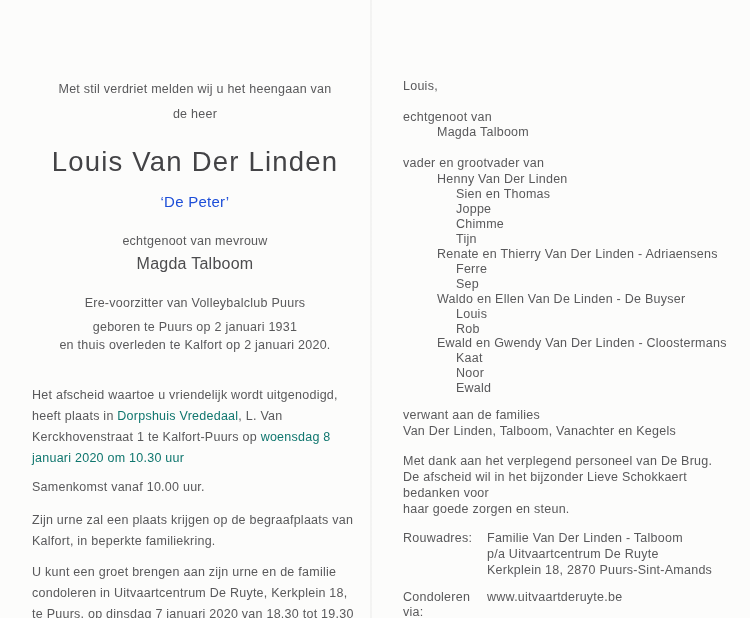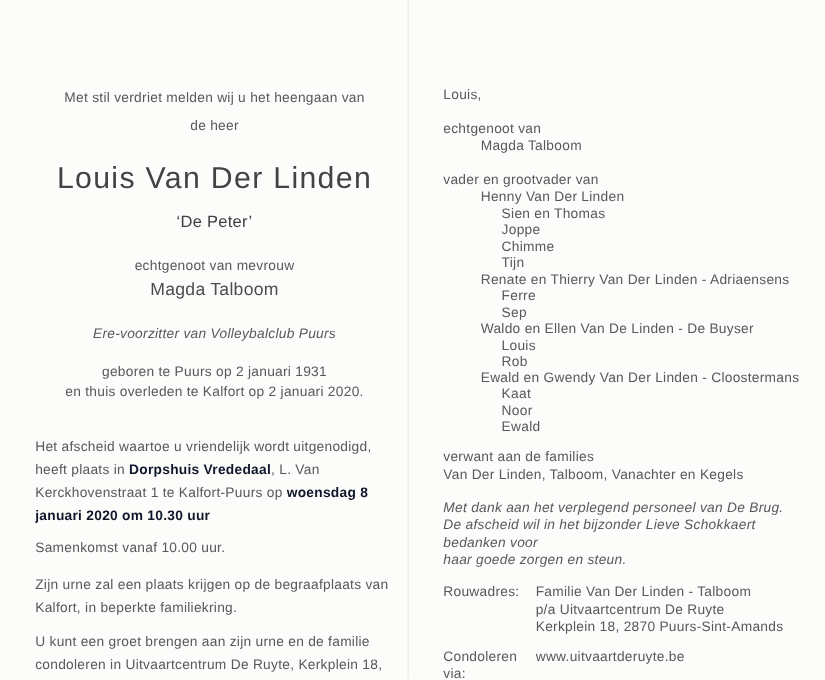--- a/index.html
+++ b/index.html
@@ -39,39 +39,39 @@
     top: 78px;
     width: 326px;
   }
   .col-right {
     left: 403px;
     top: 76px;
     width: 336px;
   }
   p { margin: 0; }
   .c { text-align: center; }
-  .it { font-style: italic; }
-  .b { font-weight: bold; color: #0f172a; }
+  .it { }
+  .b { font-weight: normal; color: #0f766e; }
 
   
   .intro-line { margin-top: 2px; }
   .honorific-line { margin-top: 7px; }
   .deceased-name {
     margin-top: 23px;
     font-size: 27.5px;
     font-weight: 400;
     color: #434346;
     letter-spacing: 1.2px;
     line-height: 1.15;
   }
-  .nickname-line { margin-top: 13px; font-size: 15px; color: #404040; text-align: center; }
+  .nickname-line { margin-top: 13px; font-size: 15px; color: #1d4ed8; text-align: center; }
   .spouse-intro { margin-top: 19px; }
   .spouse-name { margin-top: 2px; font-size: 16px; color: #4c4c4e; }
   .honorary-line { margin-top: 19px; }
-  .born-died { margin-top: 17px; line-height: 1.44; }
+  .born-died { margin-top: 6px; line-height: 1.44; }
   .para { line-height: 1.68; text-align: left; }
   .farewell-para { margin-top: 31px; }
   .gathering-para { margin-top: 8px; }
   .urn-para { margin-top: 12px; }
   .visit-para { margin-top: 10px; }
 
   
   .r-line { line-height: 1.24; }
   .salutation-line { margin-top: 3px; }
   .section-label { margin-top: 15px; }

